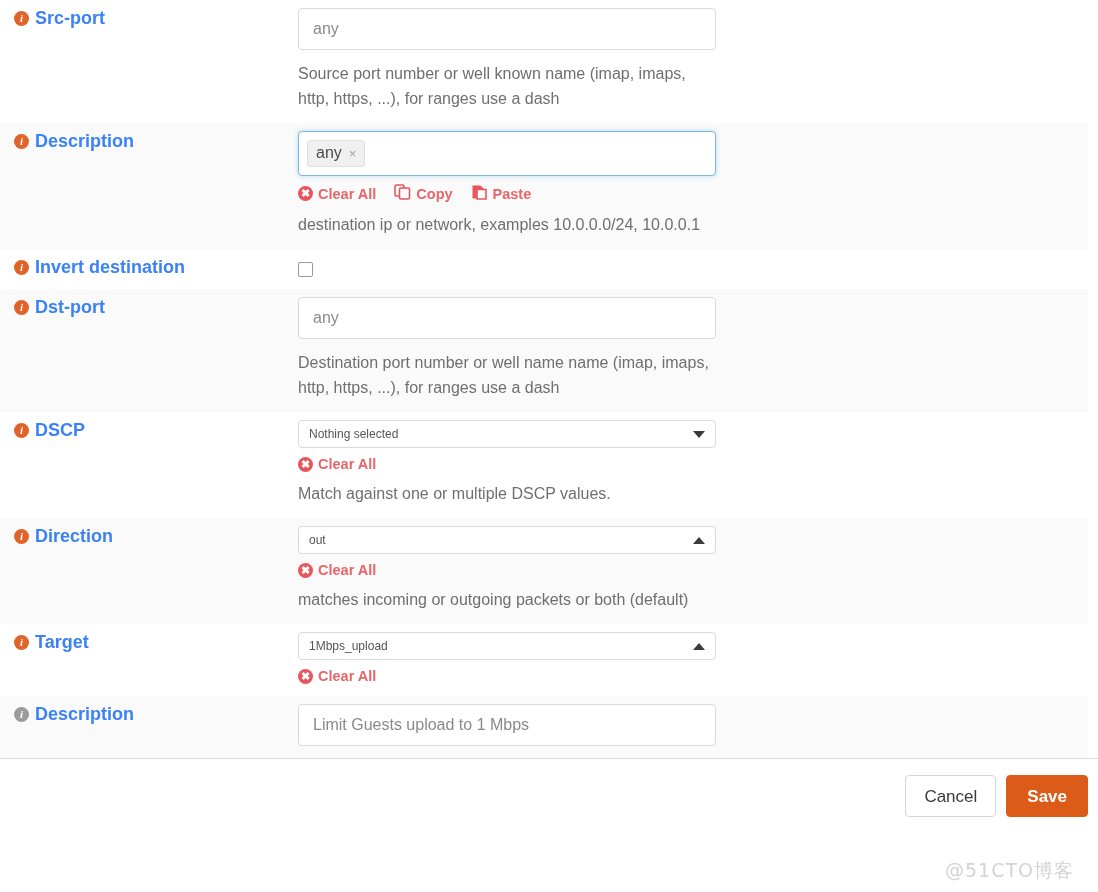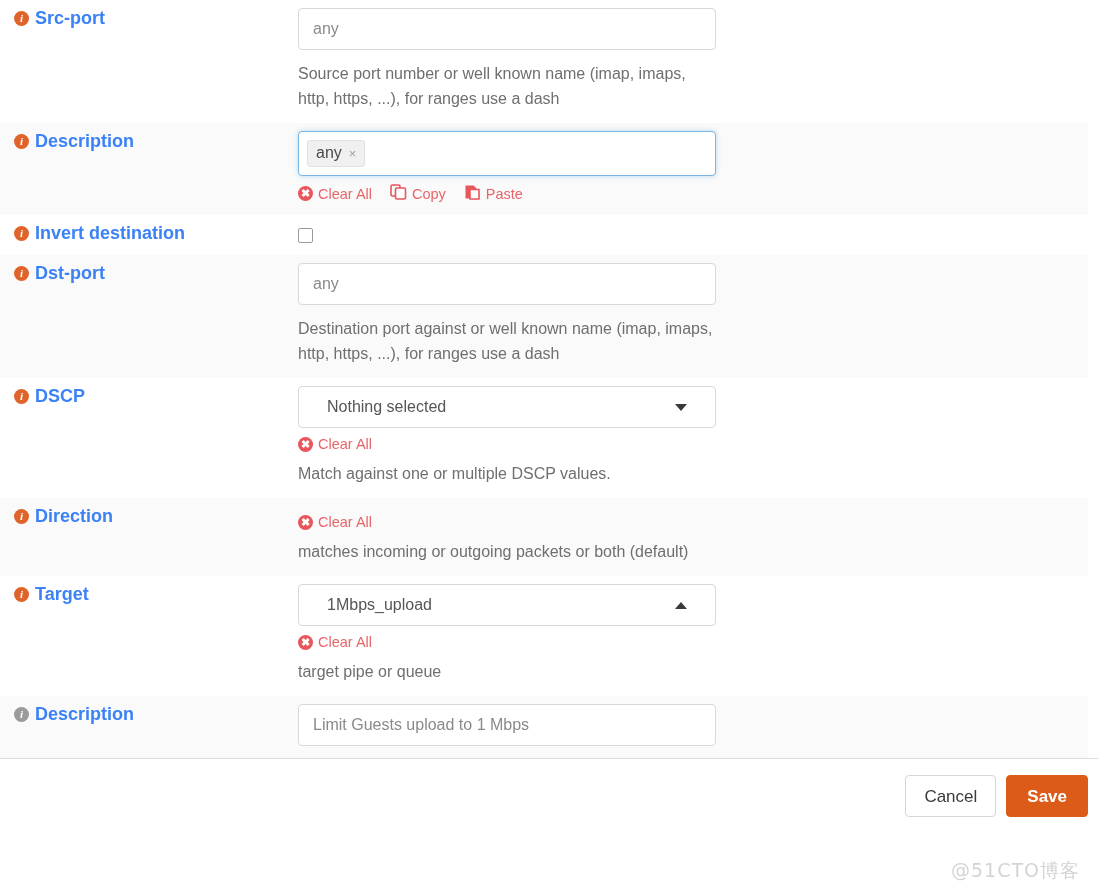--- a/index.html
+++ b/index.html
@@ -106,29 +106,29 @@
     margin-left: 7px;
     color: #a0a0a0;
     font-size: 13px;
     cursor: pointer;
     line-height: 1;
   }
 
   
   .select-box {
     width: 418px;
-    height: 42px;
+    height: 28px;
     border: 1px solid #d9d9d9;
     border-radius: 4px;
     background: #ffffff;
-    padding: 0 28px;
+    padding: 0 10px;
     display: flex;
     align-items: center;
     justify-content: space-between;
-    font-size: 16px;
+    font-size: 12px;
     color: #555555;
     cursor: pointer;
   }
   .select-box .sel-val { color: #555555; }
   .caret {
     width: 0; height: 0;
     border-left: 6px solid transparent;
     border-right: 6px solid transparent;
   }
   .caret.down { border-top: 7px solid #3a3a3a; }
@@ -164,21 +164,21 @@
   }
   .act-link {
     display: inline-flex;
     align-items: center;
     color: #e8656a;
     font-size: 14.5px;
     text-decoration: none;
     cursor: pointer;
     line-height: 16px;
   }
-  .act-link .lk-text { margin-left: 5px; }
+  .act-link .lk-text { margin-left: 5px; font-weight: bold; }
 
   .ic-clear {
     width: 15px; height: 15px;
     border-radius: 50%;
     background: #e8565c;
     color: #ffffff;
     font-size: 11px;
     font-weight: bold;
     line-height: 15px;
     text-align: center;
@@ -222,21 +222,21 @@
     border: 1px solid #dd5b18;
     color: #ffffff;
     font-weight: bold;
     padding: 0 20px;
     height: 42px;
   }
 
   
   .watermark {
     position: absolute;
-    right: 18px;
+    right: 24px;
     bottom: 8px;
     font-size: 19px;
     color: rgba(150,150,150,.42);
     letter-spacing: 1px;
     pointer-events: none;
     user-select: none;
     font-family: "DejaVu Sans", sans-serif;
   }
 </style>
 </head>
@@ -286,41 +286,42 @@
           <span class="act-link">
             <span>
               <svg width="17" height="16" viewBox="0 0 17 16" aria-hidden="true">
                 <path d="M1.5 1.5h8l3.5 3.5v9.5h-11.5z" fill="#e8565c"></path>
                 <path d="M6 5.5h9v9.5h-9z" fill="#ffffff" stroke="#e8565c" stroke-width="1.6"></path>
               </svg>
             </span>
             <span class="lk-text">Paste</span>
           </span>
         </div>
+        <div class="help-text tight">destination ip or network, examples 10.0.0.0/24, 10.0.0.1</div>
       </div>
     </div>
 
     <div class="form-row plain">
       <div class="label-cell">
         <span class="info-icon">i</span>
         <span class="field-label">Invert destination</span>
       </div>
       <div class="field-cell">
         <span class="checkbox"></span>
       </div>
     </div>
 
     <div class="form-row striped">
       <div class="label-cell">
         <span class="info-icon">i</span>
         <span class="field-label">Dst-port</span>
       </div>
       <div class="field-cell">
         <input class="text-input" type="text" value="any" style="">
-        <div class="help-text">Destination port against or well known name (imap, imaps, http, https, ...), for ranges use a dash</div>
+        <div class="help-text">Destination port number or well name name (imap, imaps, http, https, ...), for ranges use a dash</div>
       </div>
     </div>
 
     <div class="form-row plain">
       <div class="label-cell">
         <span class="info-icon">i</span>
         <span class="field-label">DSCP</span>
       </div>
       <div class="field-cell">
         <div class="select-box">
@@ -336,20 +337,24 @@
         <div class="help-text tight">Match against one or multiple DSCP values.</div>
       </div>
     </div>
 
     <div class="form-row striped">
       <div class="label-cell">
         <span class="info-icon">i</span>
         <span class="field-label">Direction</span>
       </div>
       <div class="field-cell">
+        <div class="select-box">
+          <span class="sel-val">out</span>
+          <span class="caret up"></span>
+        </div>
         <div class="link-row">
           <span class="act-link">
             <span class="ic-clear">✖</span>
             <span class="lk-text">Clear All</span>
           </span>
         </div>
         <div class="help-text tight">matches incoming or outgoing packets or both (default)</div>
       </div>
     </div>
 
@@ -362,21 +367,20 @@
         <div class="select-box">
           <span class="sel-val">1Mbps_upload</span>
           <span class="caret up"></span>
         </div>
         <div class="link-row">
           <span class="act-link">
             <span class="ic-clear">✖</span>
             <span class="lk-text">Clear All</span>
           </span>
         </div>
-        <div class="help-text tight">target pipe or queue</div>
       </div>
     </div>
 
     <div class="form-row striped">
       <div class="label-cell">
         <span class="info-icon gray">i</span>
         <span class="field-label">Description</span>
       </div>
       <div class="field-cell">
         <input class="text-input" type="text" value="Limit Guests upload to 1 Mbps" style="">

